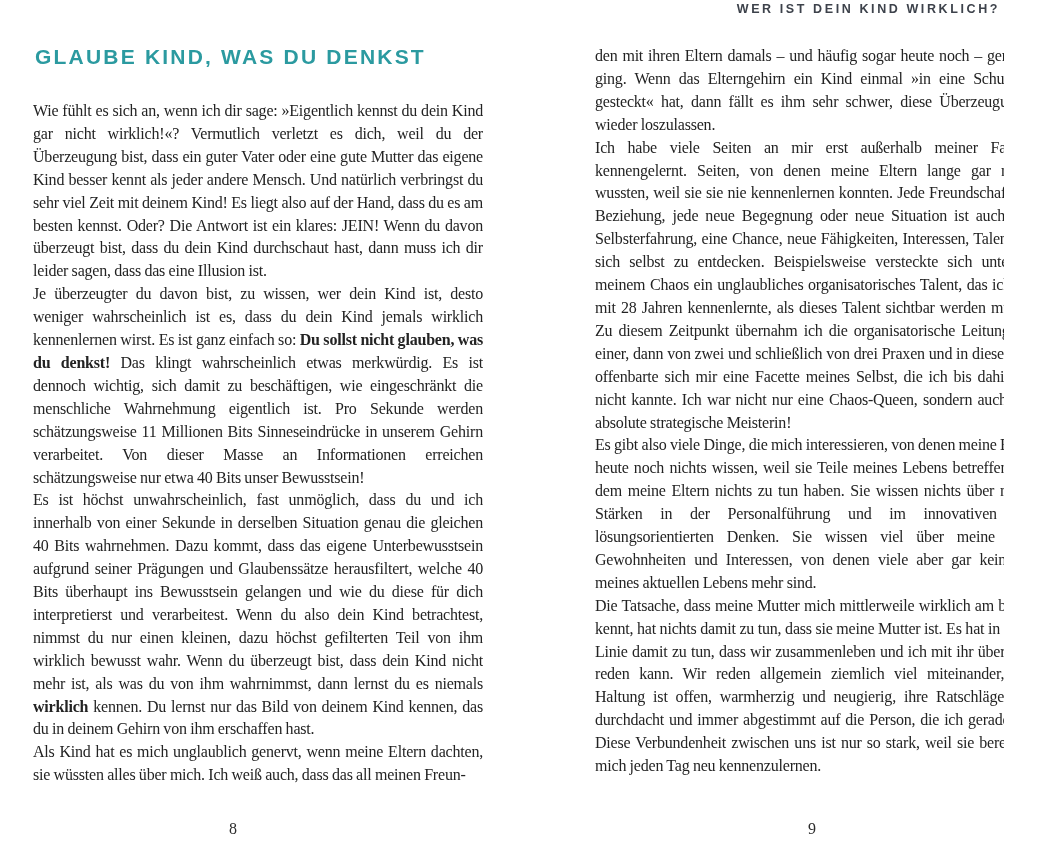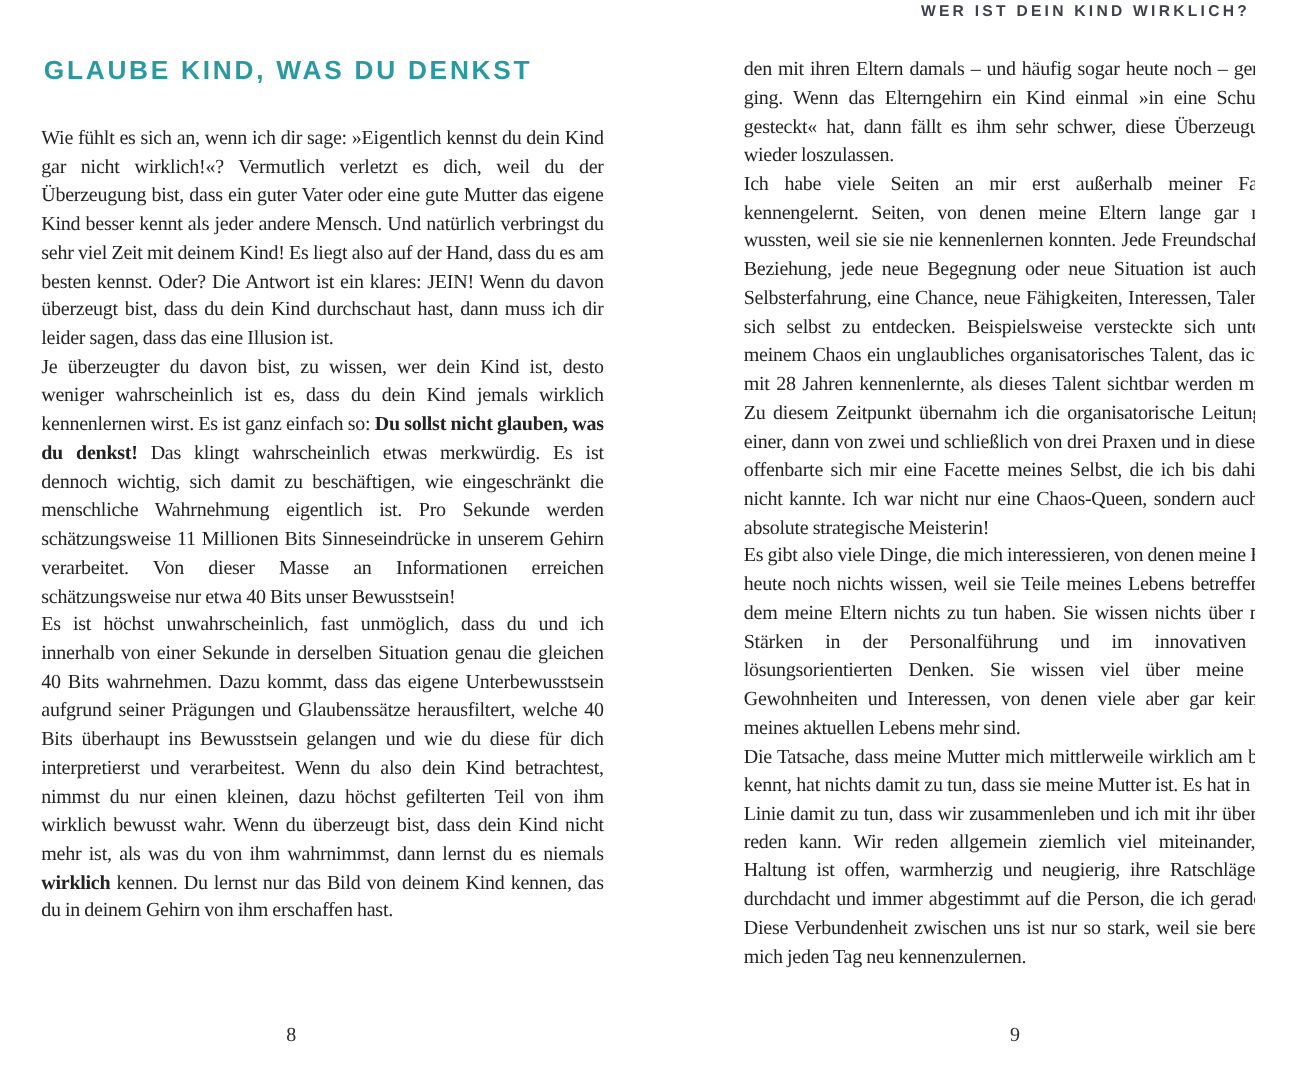--- a/index.html
+++ b/index.html
@@ -70,20 +70,21 @@
 <div class="spread">
 
   <div class="running-head">WER IST DEIN KIND WIRKLICH?</div>
 
   <div class="page page-left">
     <h1 class="chapter-title">GLAUBE KIND, WAS DU DENKST</h1>
     <div id="left-body">
         <p class="body-para"><span>Wie fühlt es sich an, wenn ich dir sage: »Eigentlich kennst du dein Kind gar nicht wirklich!«? Vermutlich verletzt es dich, weil du der Überzeugung bist, dass ein guter Vater oder eine gute Mutter das eigene Kind besser kennt als jeder andere Mensch. Und natürlich verbringst du sehr viel Zeit mit deinem Kind! Es liegt also auf der Hand, dass du es am besten kennst. Oder? Die Antwort ist ein klares: JEIN! Wenn du davon überzeugt bist, dass du dein Kind durchschaut hast, dann muss ich dir leider sagen, dass das eine Illusion ist.</span></p>
         <p class="body-para"><span>Je überzeugter du davon bist, zu wissen, wer dein Kind ist, desto weniger wahrscheinlich ist es, dass du dein Kind jemals wirklich kennenlernen wirst. Es ist ganz einfach so: </span><b>Du sollst nicht glauben, was du denkst!</b><span> Das klingt wahrscheinlich etwas merkwürdig. Es ist dennoch wichtig, sich damit zu beschäftigen, wie eingeschränkt die menschliche Wahrnehmung eigentlich ist. Pro Sekunde werden schätzungsweise 11 Millionen Bits Sinneseindrücke in unserem Gehirn verarbeitet. Von dieser Masse an Informationen erreichen schätzungsweise nur etwa 40 Bits unser Bewusstsein!</span></p>
         <p class="body-para"><span>Es ist höchst unwahrscheinlich, fast unmöglich, dass du und ich innerhalb von einer Sekunde in derselben Situation genau die gleichen 40 Bits wahrnehmen. Dazu kommt, dass das eigene Unterbewusstsein aufgrund seiner Prägungen und Glaubenssätze herausfiltert, welche 40 Bits überhaupt ins Bewusstsein gelangen und wie du diese für dich interpretierst und verarbeitest. Wenn du also dein Kind betrachtest, nimmst du nur einen kleinen, dazu höchst gefilterten Teil von ihm wirklich bewusst wahr. Wenn du überzeugt bist, dass dein Kind nicht mehr ist, als was du von ihm wahrnimmst, dann lernst du es niemals </span><b>wirklich</b><span> kennen. Du lernst nur das Bild von deinem Kind kennen, das du in deinem Gehirn von ihm erschaffen hast.</span></p>
+        <p class="body-para"><span>Als Kind hat es mich unglaublich genervt, wenn meine Eltern dachten, sie wüssten alles über mich. Ich weiß auch, dass das all meinen Freun-</span></p>
       </div>
   </div>
 
   <div class="page page-right">
     <div id="right-body">
         <p class="body-para"><span>den mit ihren Eltern damals – und häufig sogar heute noch – genauso ging. Wenn das Elterngehirn ein Kind einmal »in eine Schublade gesteckt« hat, dann fällt es ihm sehr schwer, diese Überzeugungen wieder loszulassen.</span></p>
         <p class="body-para"><span>Ich habe viele Seiten an mir erst außerhalb meiner Familie kennengelernt. Seiten, von denen meine Eltern lange gar nichts wussten, weil sie sie nie kennenlernen konnten. Jede Freundschaft und Beziehung, jede neue Begegnung oder neue Situation ist auch eine Selbsterfahrung, eine Chance, neue Fähigkeiten, Interessen, Talente an sich selbst zu entdecken. Beispielsweise versteckte sich unter all meinem Chaos ein unglaubliches organisatorisches Talent, das ich erst mit 28 Jahren kennenlernte, als dieses Talent sichtbar werden musste. Zu diesem Zeitpunkt übernahm ich die organisatorische Leitung erst einer, dann von zwei und schließlich von drei Praxen und in dieser Zeit offenbarte sich mir eine Facette meines Selbst, die ich bis dahin gar nicht kannte. Ich war nicht nur eine Chaos-Queen, sondern auch eine absolute strategische Meisterin!</span></p>
         <p class="body-para"><span>Es gibt also viele Dinge, die mich interessieren, von denen meine Eltern heute noch nichts wissen, weil sie Teile meines Lebens betreffen, mit dem meine Eltern nichts zu tun haben. Sie wissen nichts über meine Stärken in der Personalführung und im innovativen und lösungsorientierten Denken. Sie wissen viel über meine alten Gewohnheiten und Interessen, von denen viele aber gar kein Teil meines aktuellen Lebens mehr sind.</span></p>
         <p class="body-para"><span>Die Tatsache, dass meine Mutter mich mittlerweile wirklich am besten kennt, hat nichts damit zu tun, dass sie meine Mutter ist. Es hat in erster Linie damit zu tun, dass wir zusammenleben und ich mit ihr über alles reden kann. Wir reden allgemein ziemlich viel miteinander, ihre Haltung ist offen, warmherzig und neugierig, ihre Ratschläge sind durchdacht und immer abgestimmt auf die Person, die ich gerade bin. Diese Verbundenheit zwischen uns ist nur so stark, weil sie bereit ist, mich jeden Tag neu kennenzulernen.</span></p>
       </div>

